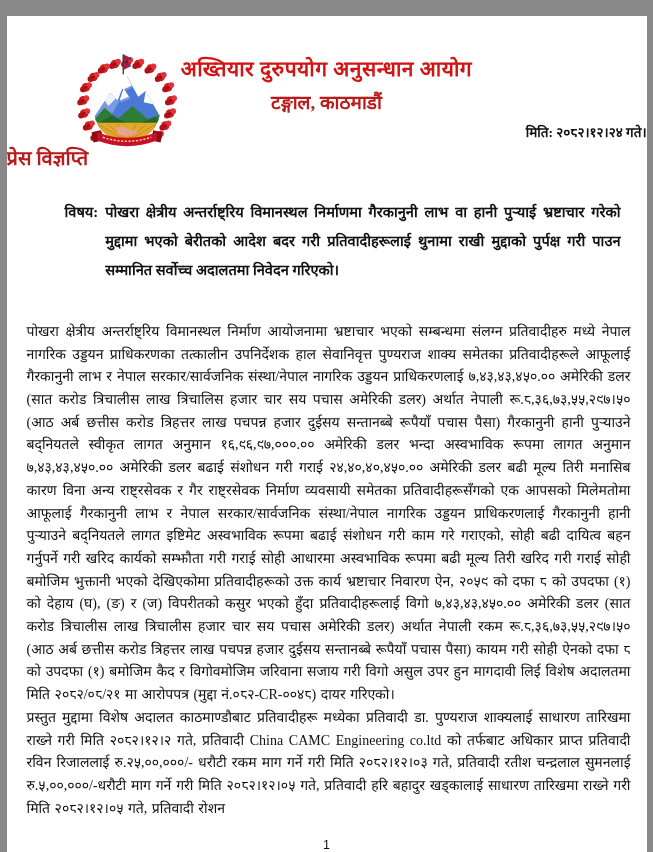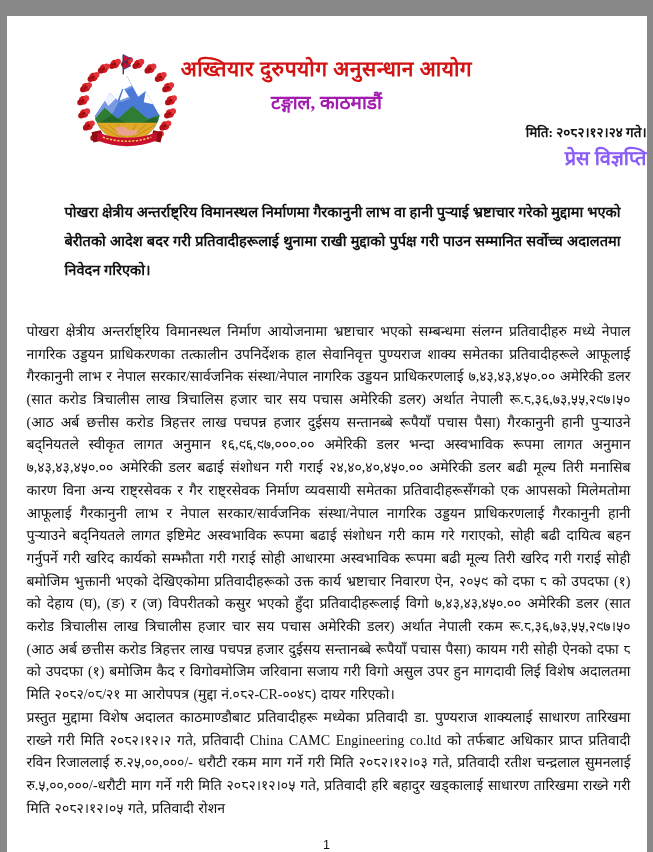--- a/index.html
+++ b/index.html
@@ -16,29 +16,29 @@
   .logo-wrap{
     position:absolute;left:64px;top:34px;width:112px;height:112px;
   }
   .logo-wrap svg{width:100%;height:100%;display:block;}
   .head-block{padding-top:40px;text-align:center;}
   .org-name{
     font-size:21px;font-weight:bold;color:#d31414;
     letter-spacing:.5px;line-height:1.25;
   }
   .org-loc{
-    font-size:19px;font-weight:bold;color:#a21caf;margin-top:7px;
+    font-size:19px;font-weight:bold;color:#b91c1c;margin-top:7px;
   }
   .date-line{
     text-align:right;margin-top:8px;
     font-size:13.5px;font-weight:bold;color:#111;
   }
   .press-title{
-    text-align:right;margin-top:3px;
-    font-size:20px;font-weight:bold;color:#8b5cf6;
+    text-align:left;margin-top:3px;
+    font-size:20px;font-weight:bold;color:#b91c1c;
   }
   
   .subject{
     display:flex;
     margin:27px 26px 0 58px;
     font-size:14.6px;font-weight:bold;line-height:1.98;
     text-align:justify;
   }
   .subject-label{flex:0 0 auto;margin-right:7px;white-space:nowrap;}
   .subject-text{flex:1 1 auto;}
@@ -131,20 +131,21 @@
   </div>
 
   <div class="head-block">
     <div class="org-name">अख्तियार दुरुपयोग अनुसन्धान आयोग</div>
     <div class="org-loc">टङ्गाल, काठमाडौं</div>
     <div class="date-line">मिति: २०८२।१२।२४ गते।</div>
     <div class="press-title">प्रेस विज्ञप्ति</div>
   </div>
 
   <div class="subject">
+    <span class="subject-label">विषय:</span>
     <span class="subject-text"><span>पोखरा क्षेत्रीय अन्तर्राष्ट्रिय विमानस्थल निर्माणमा गैरकानुनी लाभ वा हानी पुऱ्याई भ्रष्टाचार गरेको मुद्दामा भएको बेरीतको आदेश बदर गरी प्रतिवादीहरूलाई थुनामा राखी मुद्दाको पुर्पक्ष गरी पाउन सम्मानित सर्वोच्च </span><span class="subject-underl">अदालतमा निवेदन गरिएको।</span></span>
   </div>
 
   <div class="body-text">
     <p>पोखरा क्षेत्रीय अन्तर्राष्ट्रिय विमानस्थल निर्माण आयोजनामा भ्रष्टाचार भएको सम्बन्धमा संलग्न प्रतिवादीहरु मध्ये नेपाल नागरिक उड्डयन प्राधिकरणका तत्कालीन उपनिर्देशक हाल सेवानिवृत्त पुण्यराज शाक्य समेतका प्रतिवादीहरूले आफूलाई गैरकानुनी लाभ र नेपाल सरकार/सार्वजनिक संस्था/नेपाल नागरिक उड्डयन प्राधिकरणलाई ७,४३,४३,४५०.०० अमेरिकी डलर (सात करोड त्रिचालीस लाख त्रिचालिस हजार चार सय पचास अमेरिकी डलर) अर्थात नेपाली रू.८,३६,७३,५५,२९७।५०  (आठ अर्ब छत्तीस करोड त्रिहत्तर लाख पचपन्न हजार दुईसय सन्तानब्बे रूपैयाँ पचास पैसा) गैरकानुनी हानी पुऱ्याउने बद्नियतले स्वीकृत लागत अनुमान १६,९६,९७,०००.०० अमेरिकी डलर भन्दा अस्वभाविक रूपमा लागत अनुमान ७,४३,४३,४५०.०० अमेरिकी डलर बढाई संशोधन गरी गराई २४,४०,४०,४५०.०० अमेरिकी डलर बढी मूल्य तिरी मनासिब कारण विना अन्य राष्ट्रसेवक र गैर राष्ट्रसेवक निर्माण व्यवसायी समेतका प्रतिवादीहरूसँगको एक आपसको मिलेमतोमा आफूलाई गैरकानुनी लाभ र नेपाल सरकार/सार्वजनिक संस्था/नेपाल नागरिक उड्डयन प्राधिकरणलाई गैरकानुनी हानी पुऱ्याउने बद्नियतले लागत इष्टिमेट अस्वभाविक रूपमा बढाई संशोधन गरी काम गरे गराएको, सोही बढी दायित्व बहन गर्नुपर्ने गरी खरिद कार्यको सम्झौता गरी गराई सोही आधारमा अस्वभाविक रूपमा बढी मूल्य तिरी खरिद गरी गराई सोही बमोजिम भुक्तानी भएको देखिएकोमा प्रतिवादीहरूको उक्त कार्य भ्रष्टाचार निवारण ऐन, २०५९ को दफा ८ को उपदफा (१) को देहाय (घ), (ङ) र (ज) विपरीतको कसुर भएको हुँदा प्रतिवादीहरूलाई विगो ७,४३,४३,४५०.०० अमेरिकी डलर (सात करोड त्रिचालीस लाख त्रिचालीस हजार चार सय पचास अमेरिकी डलर) अर्थात नेपाली रकम रू.८,३६,७३,५५,२९७।५०  (आठ अर्ब छत्तीस करोड त्रिहत्तर लाख पचपन्न हजार दुईसय सन्तानब्बे रूपैयाँ पचास पैसा) कायम गरी सोही ऐनको दफा ८ को उपदफा (१) बमोजिम कैद र विगोवमोजिम जरिवाना सजाय गरी विगो असुल उपर हुन मागदावी लिई विशेष अदालतमा मिति २०८२/०८/२१ मा आरोपपत्र (मुद्दा नं.०८२-CR-००४८) दायर गरिएको।</p>
     <p>प्रस्तुत मुद्दामा विशेष अदालत काठमाण्डौबाट प्रतिवादीहरू मध्येका प्रतिवादी डा. पुण्यराज शाक्यलाई साधारण तारिखमा राख्ने गरी मिति २०८२।१२।२ गते, प्रतिवादी China CAMC Engineering co.ltd को तर्फबाट अधिकार प्राप्त प्रतिवादी रविन रिजाललाई रु.२५,००,०००/- धरौटी रकम माग गर्ने गरी मिति २०८२।१२।०३ गते, प्रतिवादी रतीश चन्द्रलाल सुमनलाई रु.५,००,०००/-धरौटी माग गर्ने गरी मिति २०८२।१२।०५ गते, प्रतिवादी हरि बहादुर खड्कालाई साधारण तारिखमा राख्ने गरी मिति २०८२।१२।०५ गते, प्रतिवादी रोशन</p>
   </div>
 
   <div class="page-number">1</div>
 

